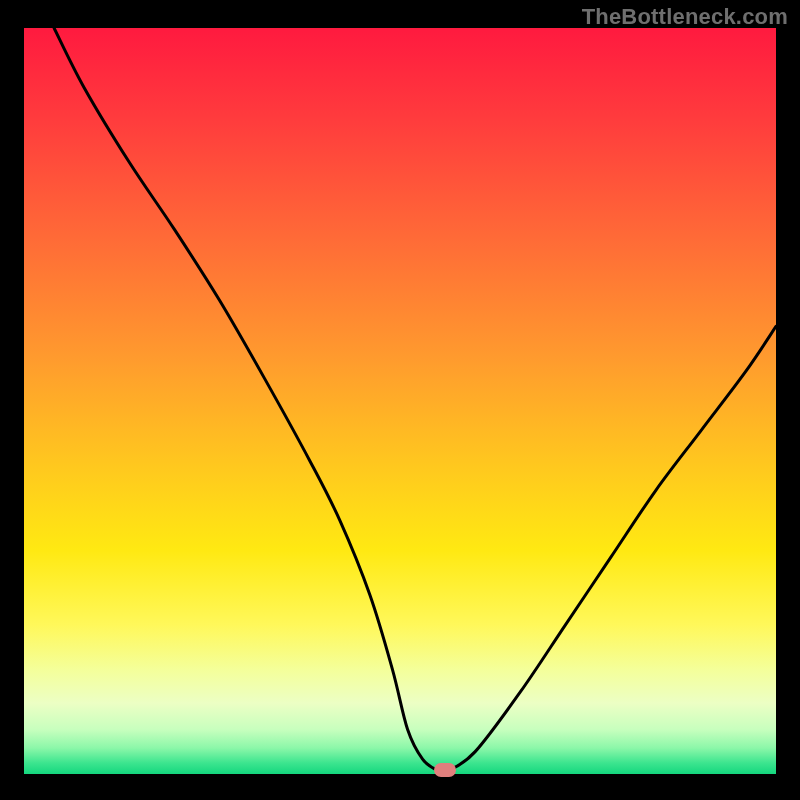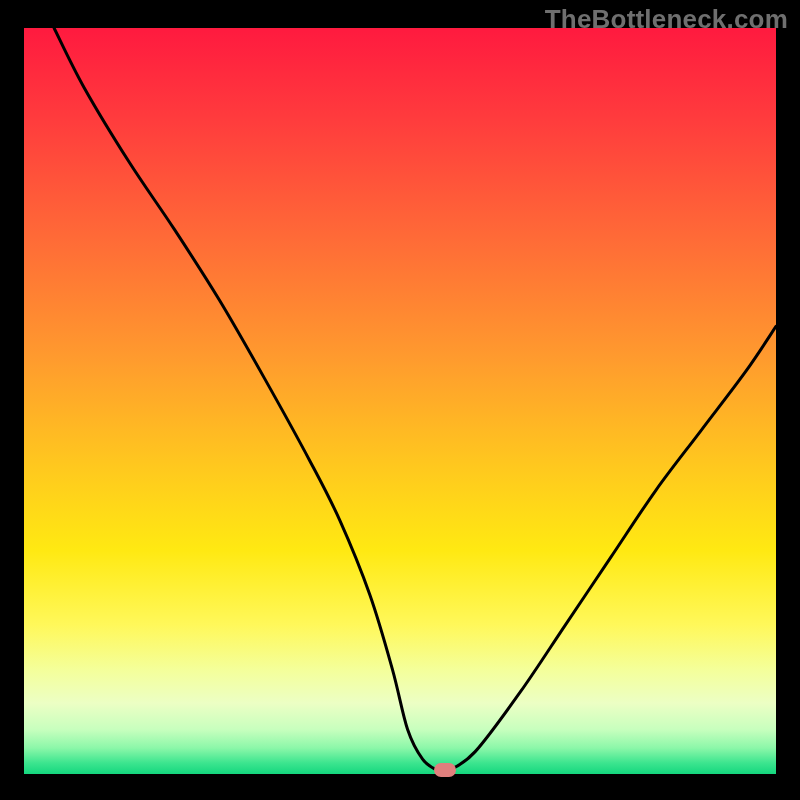--- a/index.html
+++ b/index.html
@@ -14,21 +14,21 @@
   .frame {
     position: relative;
     width: 800px;
     height: 800px;
     background: #000;
   }
   .watermark {
     position: absolute;
     top: 4px;
     right: 12px;
-    font-size: 26px;
+    font-size: 22px;
     font-weight: 600;
     color: #6f6f6f;
     letter-spacing: 0.2px;
     z-index: 10;
   }
   .plot-outer {
     position: absolute;
     left: 24px;
     top: 28px;
     width: 752px;

